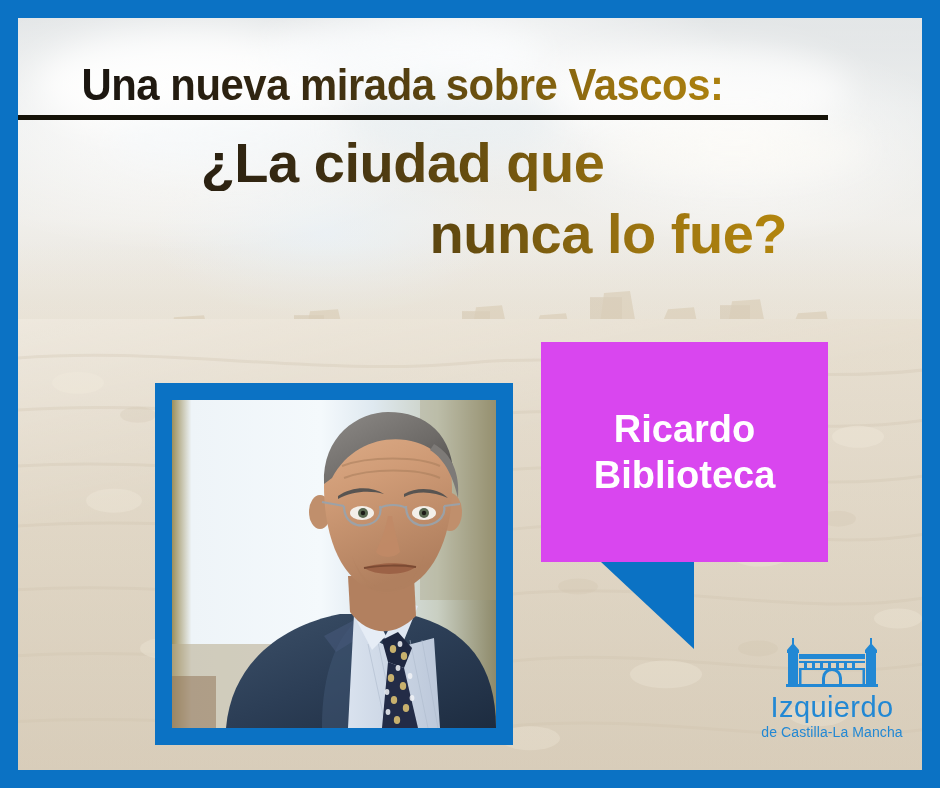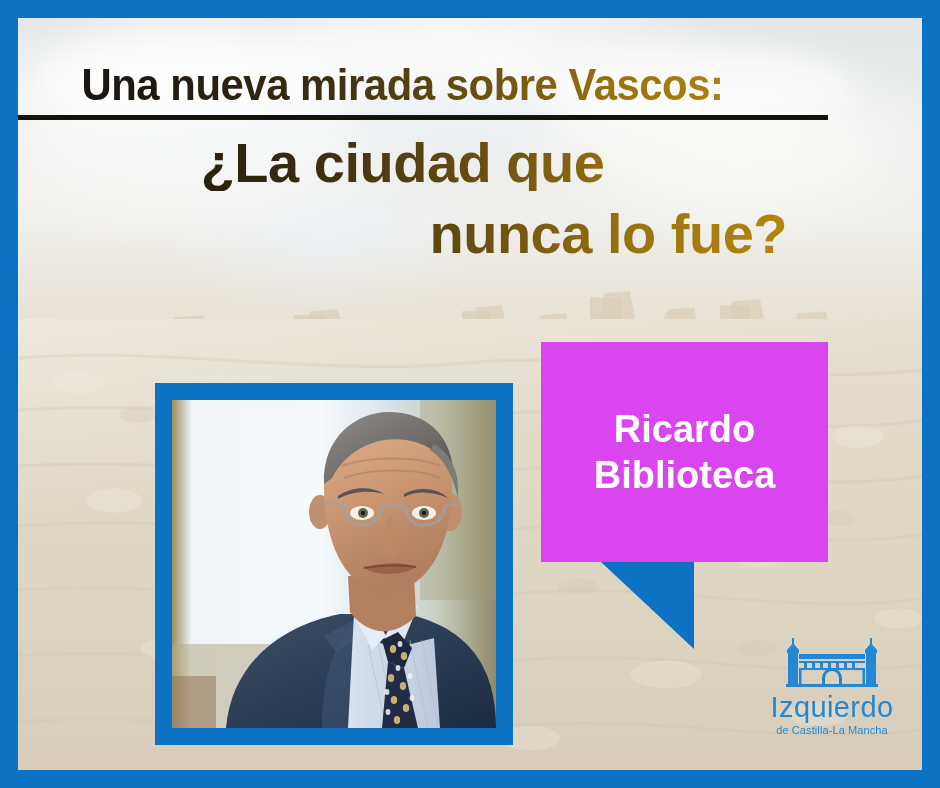--- a/index.html
+++ b/index.html
@@ -246,21 +246,21 @@
     font-weight: 400;
     font-size: 29px;
     line-height: 1;
     letter-spacing: 0.4px;
   }
   .logo-sub {
     margin-top: 3px;
     color: #2288D4;
     font-family: "Liberation Sans", sans-serif;
     font-weight: 400;
-    font-size: 11px;
+    font-size: 14px;
     line-height: 1;
     letter-spacing: 0.1px;
   }
 </style>
 </head>
 <body>
 
 <div class="poster">
 
   <div class="poster-frame"></div>

